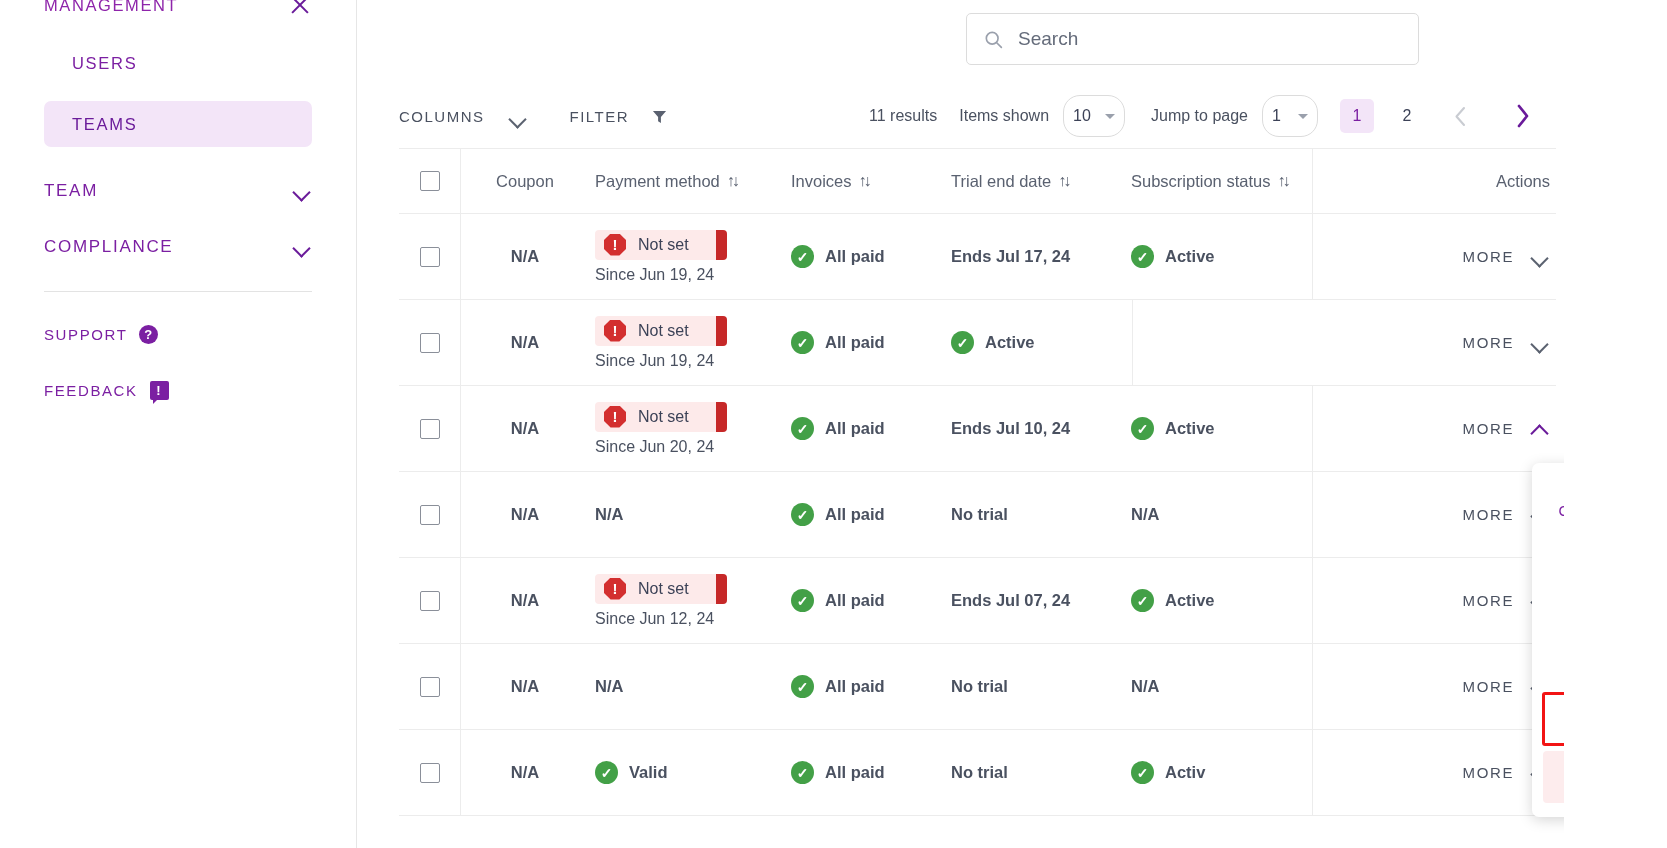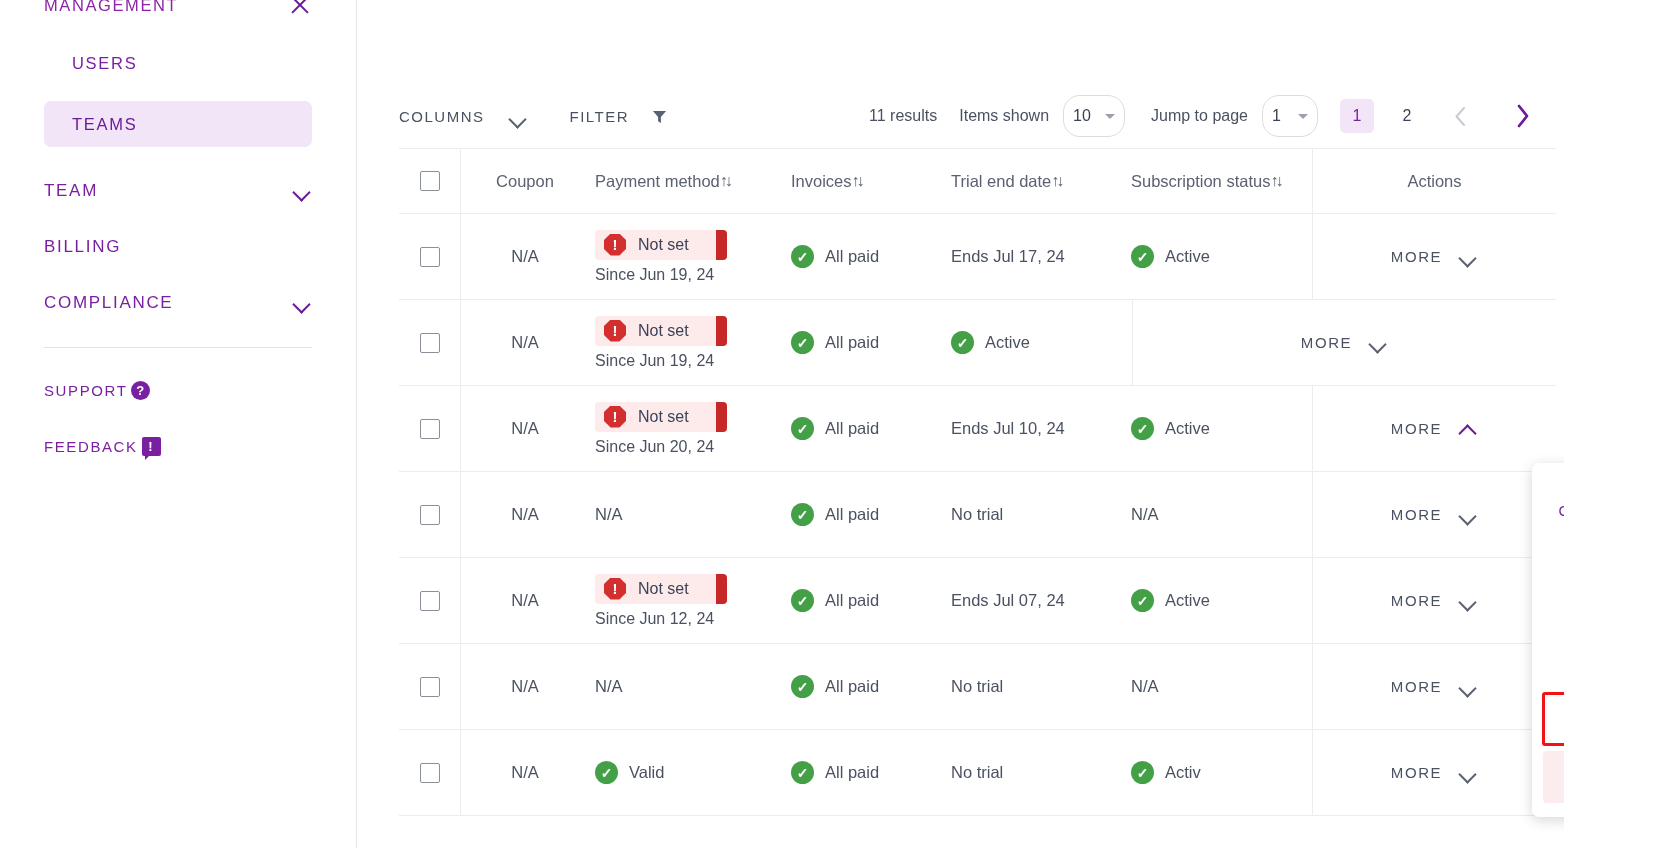--- a/index.html
+++ b/index.html
@@ -51,21 +51,21 @@
     font-size: 16.5px; letter-spacing: 1.7px; color: #7b1fa2;
   }
   .sub-item.active { background: #f3e5f8; color: #6a1b9a; }
 
   .group-row {
     height: 56px; display: flex; align-items: center; justify-content: space-between;
     font-size: 17px; letter-spacing: 1.7px; color: #7b1fa2;
   }
   .side-divider { height: 1px; background: #e3e3e3; margin: 16px 0 0 0; }
   .foot-row {
-    height: 56px; display: flex; align-items: center; gap: 4px;
+    height: 56px; display: flex; align-items: center; gap: 12px;
     font-size: 15px; letter-spacing: 1.6px; color: #7b1fa2;
   }
   .badge-circle {
     width: 19px; height: 19px; border-radius: 50%;
     background: #7b1fa2; color: #fff; font-size: 13px; font-weight: bold;
     display: flex; align-items: center; justify-content: center; line-height: 1;
   }
   .badge-square {
     width: 19px; height: 19px; border-radius: 2px;
     background: #7b1fa2; color: #fff; font-size: 13px; font-weight: bold;
@@ -129,30 +129,30 @@
   .table { position: absolute; top: 148px; left: 42px; right: 8px; }
   .trow { display: flex; border-bottom: 1px solid #ececec; align-items: stretch; }
   .thead { border-top: 1px solid #ececec; border-bottom: 1px solid #ececec; height: 66px; }
   .cell { display: flex; align-items: center; padding: 0 6px; font-size: 16.5px; }
   .c-check { width: 62px; justify-content: center; border-right: 1px solid #ececec; }
   .c-coupon { width: 128px; justify-content: center; }
   .c-pay { width: 196px; }
   .c-inv { width: 160px; }
   .c-trial { width: 180px; }
   .c-sub { width: 188px; border-right: 1px solid #ececec; }
-  .c-act { flex: 1; justify-content: center; border-left: 0; }
+  .c-act { flex: 1; justify-content: flex-end; border-left: 0; }
   .thead .cell { color: #5a6170; font-size: 16.5px; }
   .thead .c-act { color: #5a6170; }
-  .hd { display: inline-flex; align-items: center; }
+  .hd { display: inline-flex; align-items: center; gap: 7px; }
   .sorticon { font-size: 16px; color: #5a6170; letter-spacing: -3px; }
   .chk {
     width: 20px; height: 20px; border: 1.6px solid #8a8f99; border-radius: 2px; background: #fff;
   }
   .body-row { height: 86px; }
-  .muted { color: #4a5160; }
+  .muted { color: #4a5160; font-weight: bold; }
   .paystack { display: flex; flex-direction: column; gap: 6px; }
   .notset {
     display: inline-flex; align-items: center; gap: 12px;
     background: #fdeaea; border-radius: 4px; height: 30px;
     padding: 0 0 0 9px; width: 132px; position: relative; overflow: hidden;
   }
   .notset .txt { font-size: 16px; color: #3c4257; }
   .notset .edge { position: absolute; right: 0; top: 0; width: 11px; height: 30px; background: #c62828; }
   .octa {
     width: 22px; height: 22px; background: #d32f2f; color: #fff;
@@ -202,23 +202,20 @@
         <span>TEAMS</span>
       </div>
     </div>
 
     <div style="margin-top:16px">
       <div class="group-row">
         <span>TEAM</span>
         <span class="chev"></span>
       </div>
       <div class="group-row">
-        <span>BILLING</span>
-      </div>
-      <div class="group-row">
         <span>COMPLIANCE</span>
         <span class="chev"></span>
       </div>
     </div>
 
     <div class="side-divider"></div>
 
     <div style="margin-top:14px">
       <div class="foot-row">
         <span>SUPPORT</span>
@@ -226,20 +223,29 @@
       </div>
       <div class="foot-row">
         <span>FEEDBACK</span>
         <span class="badge-square">!</span>
       </div>
     </div>
   </aside>
 
   <section class="main">
 
+    <div class="searchbar-wrap">
+      <div class="searchbox">
+        <svg width="21" height="21" viewBox="0 0 24 24">
+          <circle cx="10.5" cy="10.5" r="6.7" fill="none" stroke="#9aa0ac" stroke-width="1.9"></circle>
+          <line x1="15.4" y1="15.4" x2="21" y2="21" stroke="#9aa0ac" stroke-width="1.9" stroke-linecap="round"></line>
+        </svg>
+        <span class="search-ph">Search</span>
+      </div>
+    </div>
 
     <div class="toolbar">
       <div class="tool-btn">
         <span>COLUMNS</span>
         <span class="chev gray" style="width:16px;height:16px"></span>
       </div>
       <div class="tool-btn">
         <span>FILTER</span>
         <svg class="funnel" viewBox="0 0 16 16">
           <polygon points="1,2 15,2 9.5,8.5 9.5,15 6.5,13 6.5,8.5" fill="#5a6170"></polygon>

